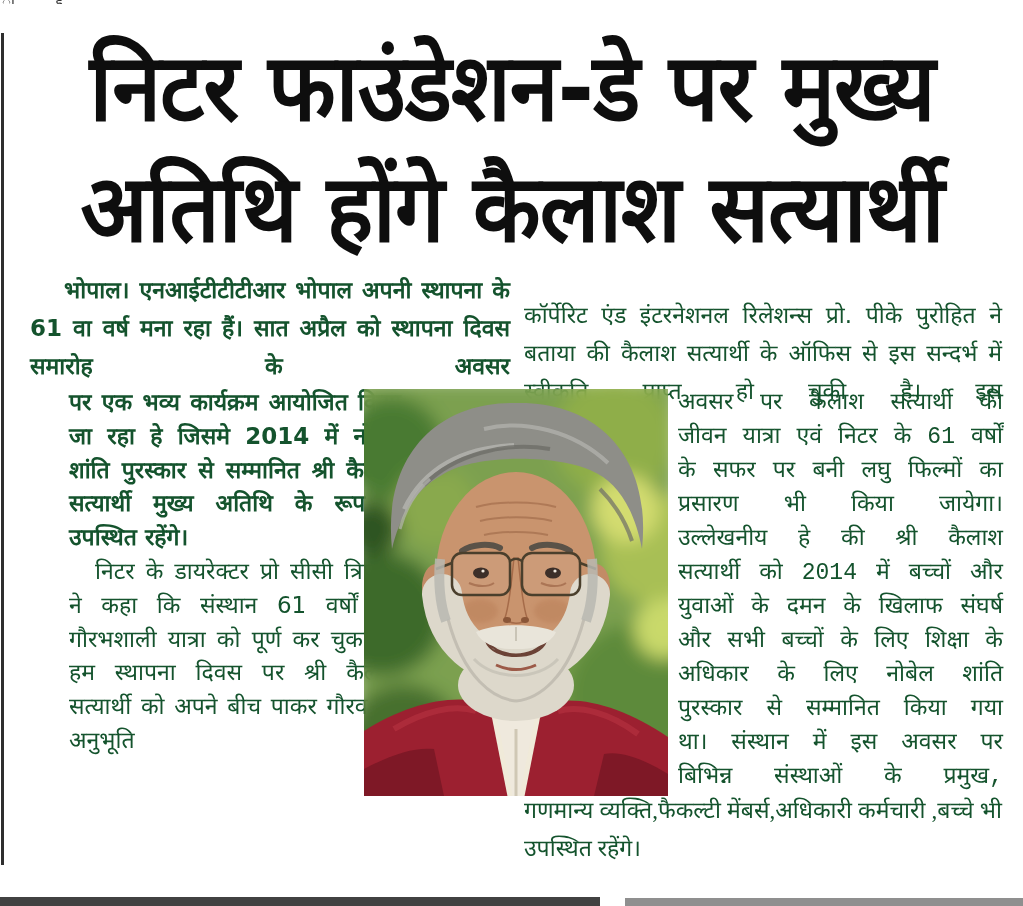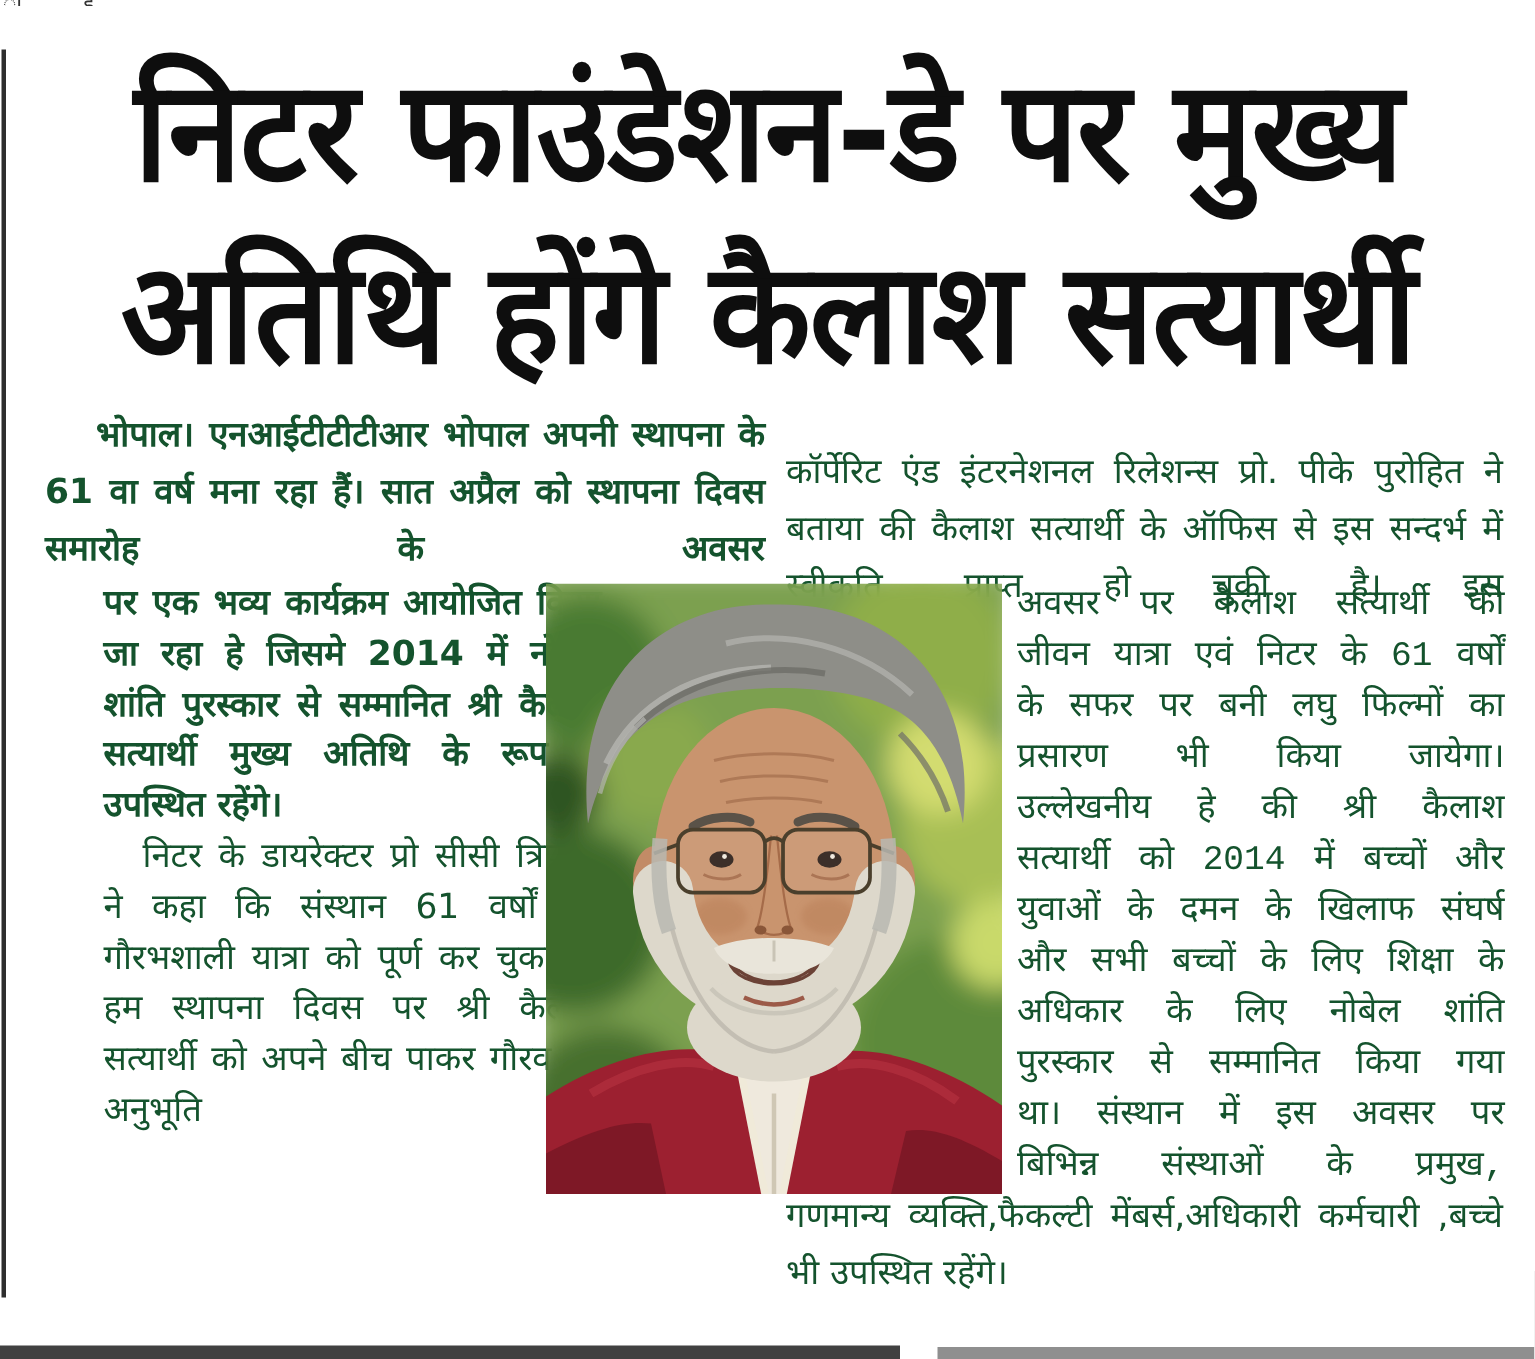--- a/index.html
+++ b/index.html
@@ -36,21 +36,21 @@
   .body-block p{margin:0;}
   .just-all{text-align-last:justify;}
   .bold{font-weight:700;}
   .left-intro{left:30px;top:271px;width:480px;height:115px;line-height:38px;}
   .left-intro p{text-indent:34px;}
   .left-narrow{left:30px;top:386px;width:332px;height:406px;line-height:33.8px;margin-left:39px;}
   .left-narrow .para2{text-indent:26px;}
   .left-bottom{left:30px;top:796px;width:482px;height:78px;line-height:38px;}
   .right-intro{left:524px;top:271px;width:478px;height:115px;line-height:38px;margin-top:25px;}
   .right-narrow{left:678px;top:386px;width:325px;height:412px;line-height:34px;font-family:Liberation Mono, monospace;}
-  .right-bottom{left:524px;top:792px;width:478px;height:78px;line-height:38px;}
+  .right-bottom{left:524px;top:792px;width:478px;height:78px;line-height:38px;font-family:Liberation Serif, serif;}
   .photo{
     position:absolute;left:364px;top:389px;width:304px;height:407px;
     overflow:hidden;
   }
   .photo svg{display:block;}
   .bar-dark{
     position:absolute;left:0;top:897px;width:600px;height:9px;background:#414141;
   }
   .bar-gray{
     position:absolute;left:625px;top:898px;width:398px;height:8px;background:#8f8f8f;

